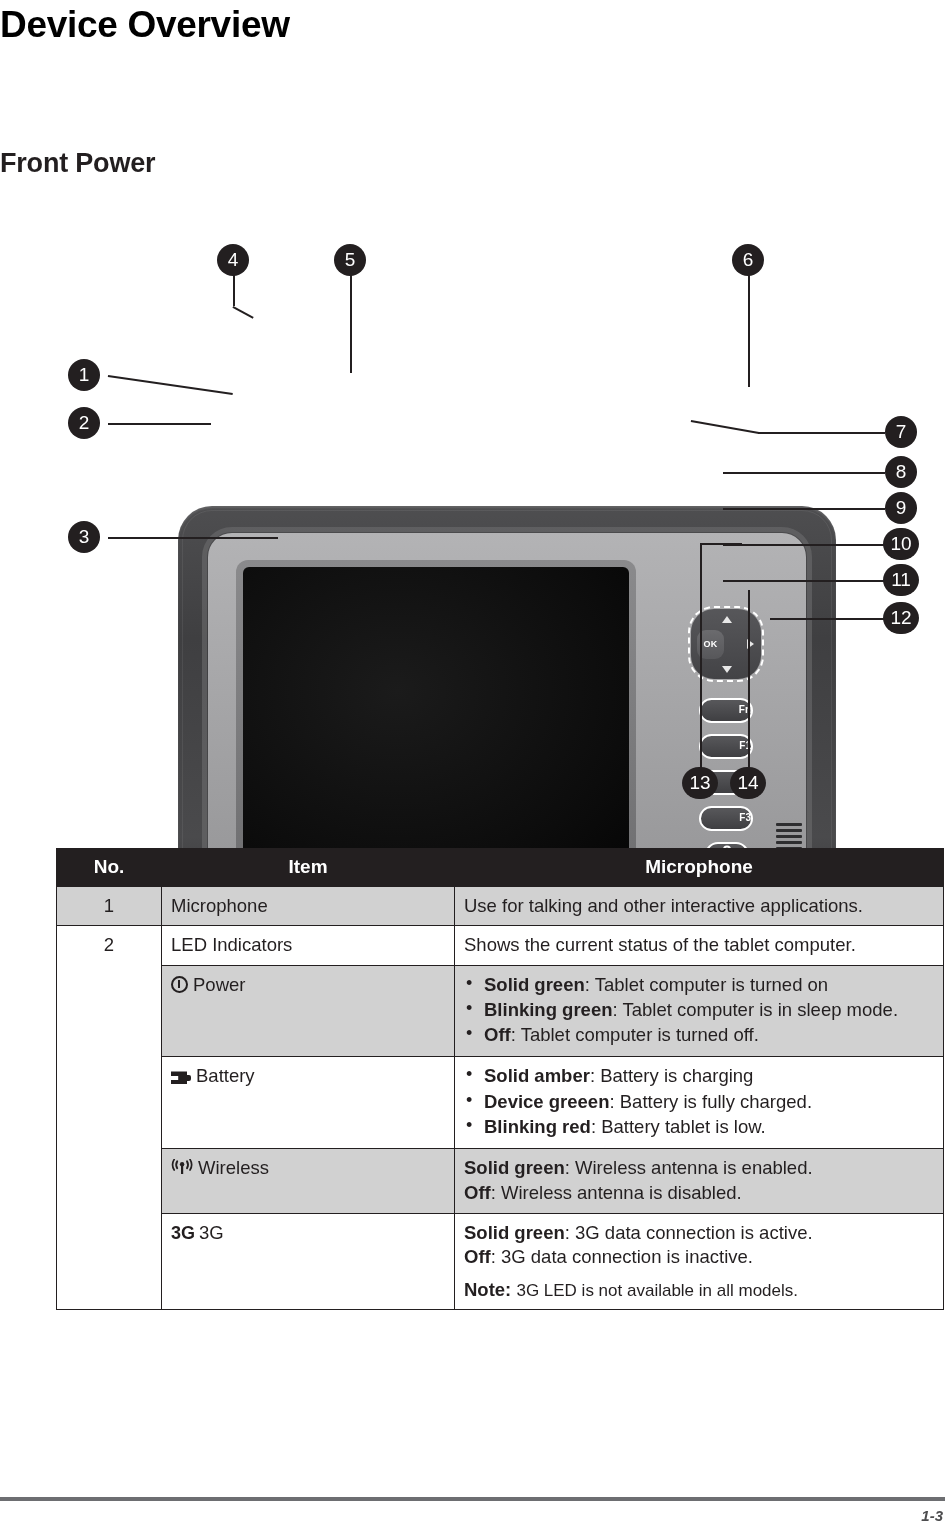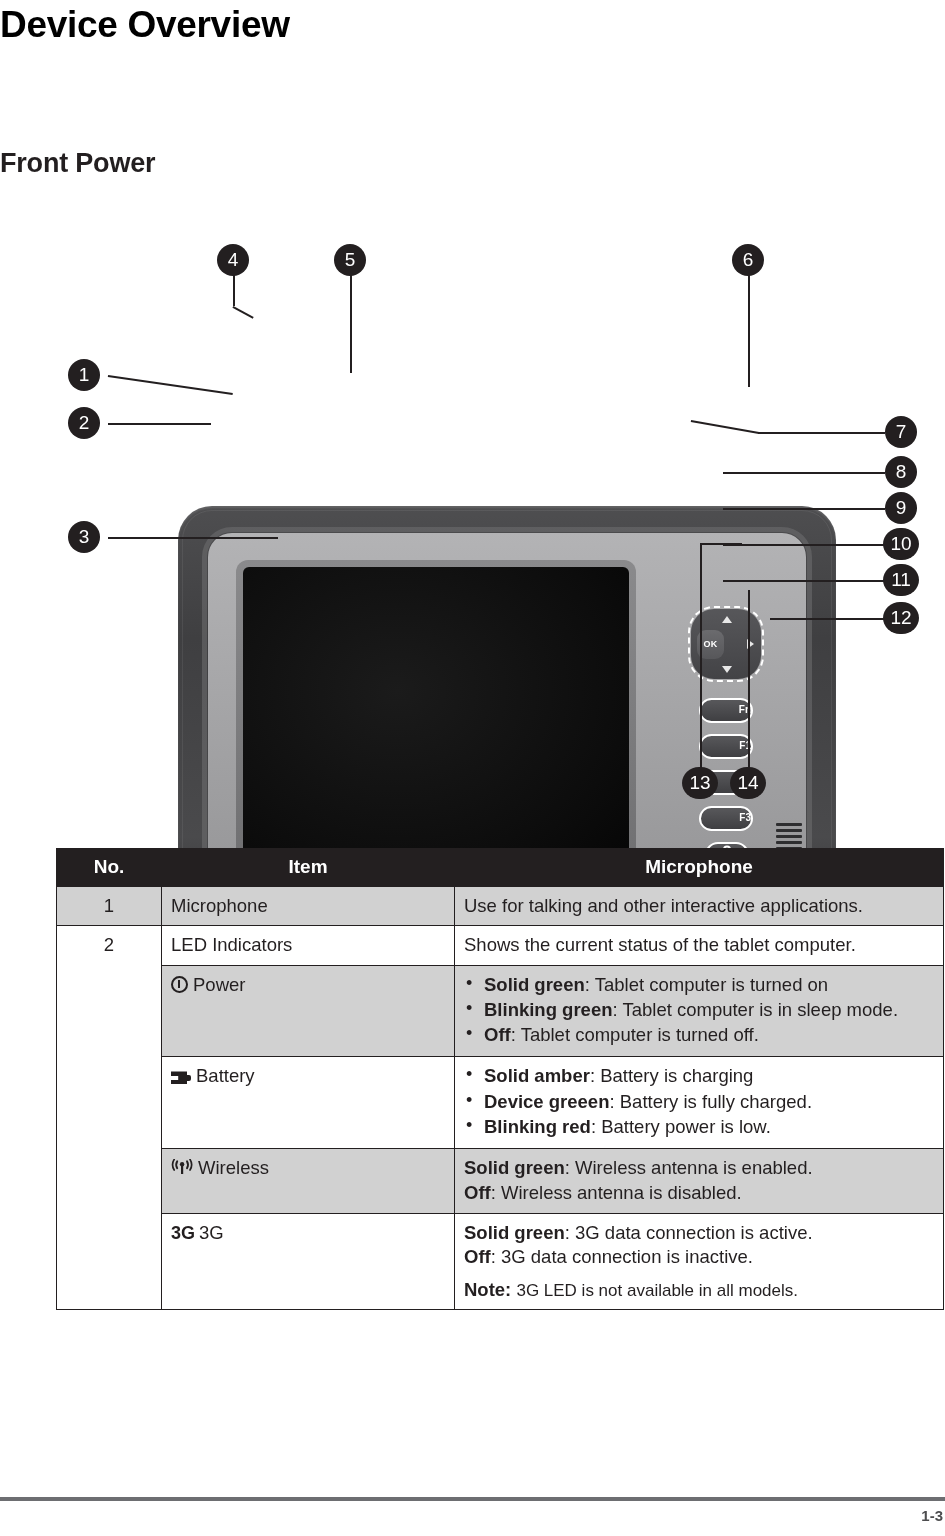--- a/index.html
+++ b/index.html
@@ -451,20 +451,21 @@
     font-size: 16px;
     font-weight: bold;
     color: #4d4d4f;
   }
   .footer-right {
     position: absolute;
     right: 2px;
     top: 1507px;
     font-size: 15px;
     font-weight: bold;
+    font-style: italic;
     color: #4d4d4f;
   }
 </style>
 </head>
 <body>
 
 <div class="h1">Device Overview</div>
 <div class="h2">Front Power</div>
 
 <div class="figure">
@@ -629,21 +630,21 @@
     </tr>
 
     <tr class="row-white">
       <td class="item">
         <span class="icon-inline ico-battery"><span class="body"></span><span class="tip"></span></span><span>Battery</span>
       </td>
       <td>
         <ul class="bullets">
           <li><span class="b">Solid amber</span><span>: Battery is charging</span></li>
           <li><span class="b">Device greeen</span><span>: Battery is fully charged.</span></li>
-          <li><span class="b">Blinking red</span><span>: Battery power is low.</span></li>
+          <li><span class="b">Blinking red</span><span>: Battery tablet is low.</span></li>
         </ul>
       </td>
     </tr>
 
     <tr class="row-gray">
       <td class="item">
         <span class="icon-inline ico-wifi">
           <svg width="22" height="17" viewBox="0 0 22 17">
             <rect x="10" y="5" width="2.2" height="10" fill="#231f20"></rect>
             <circle cx="11.1" cy="5.2" r="2.2" fill="#231f20"></circle>

